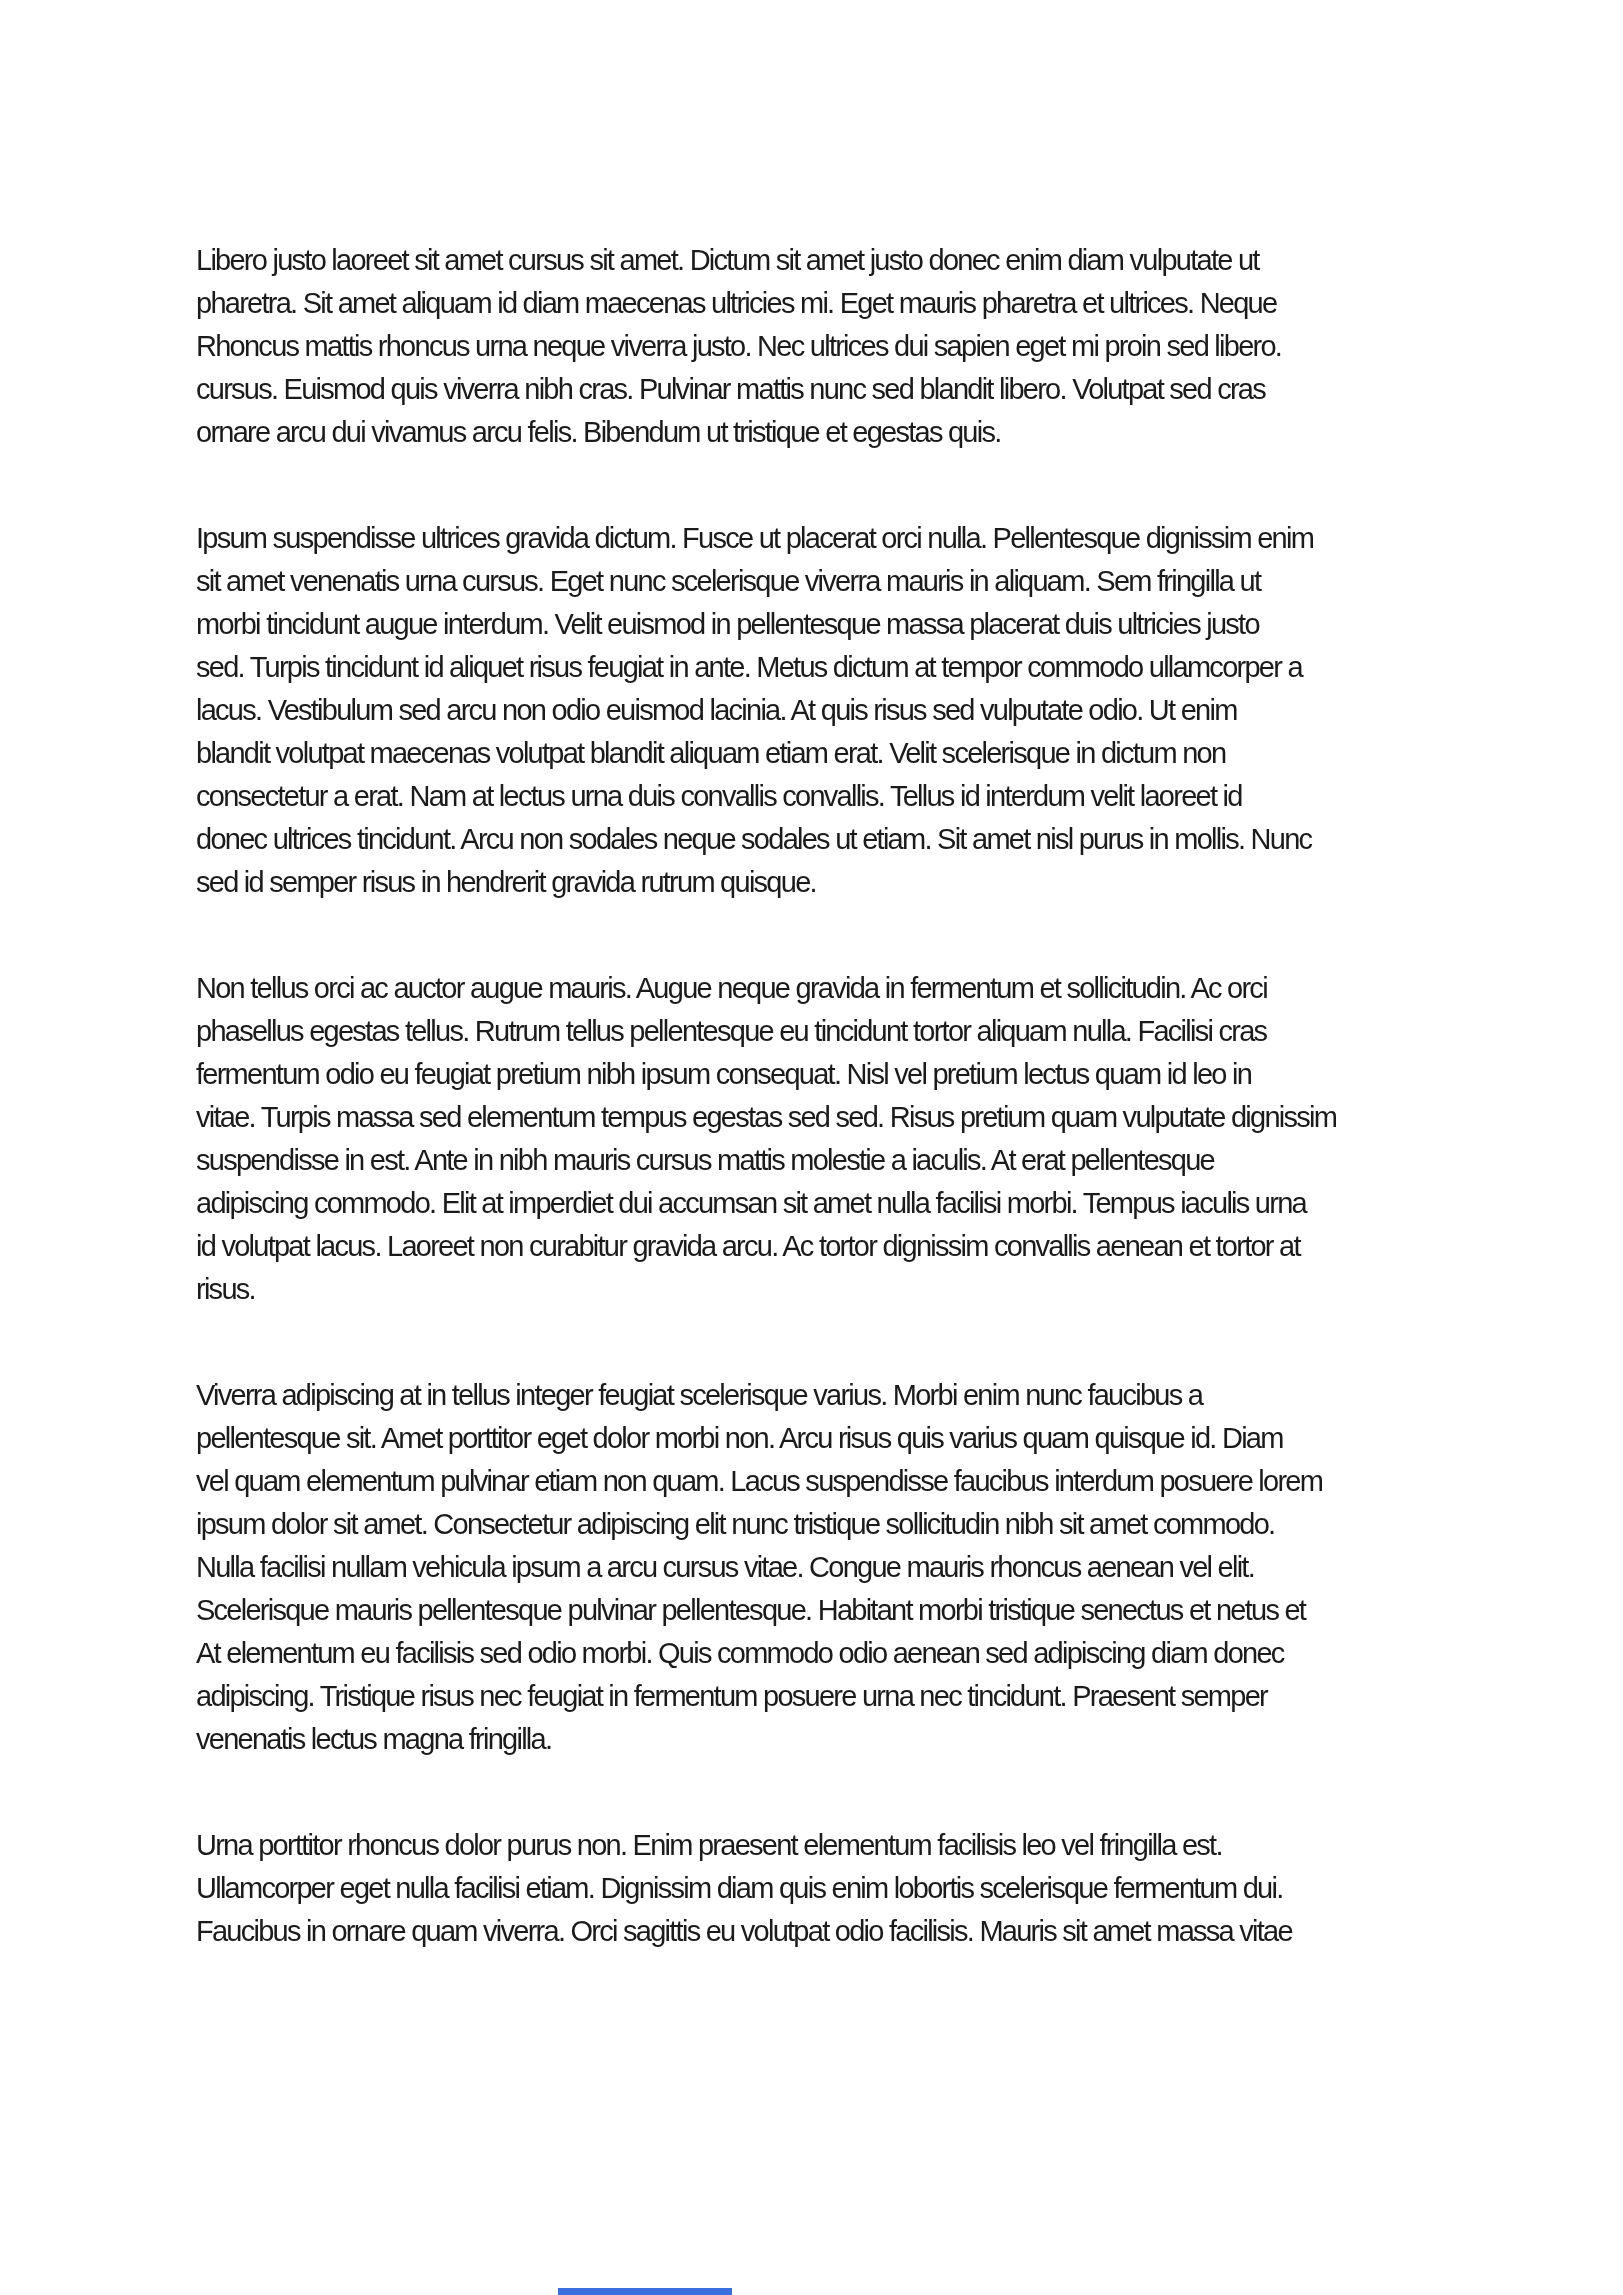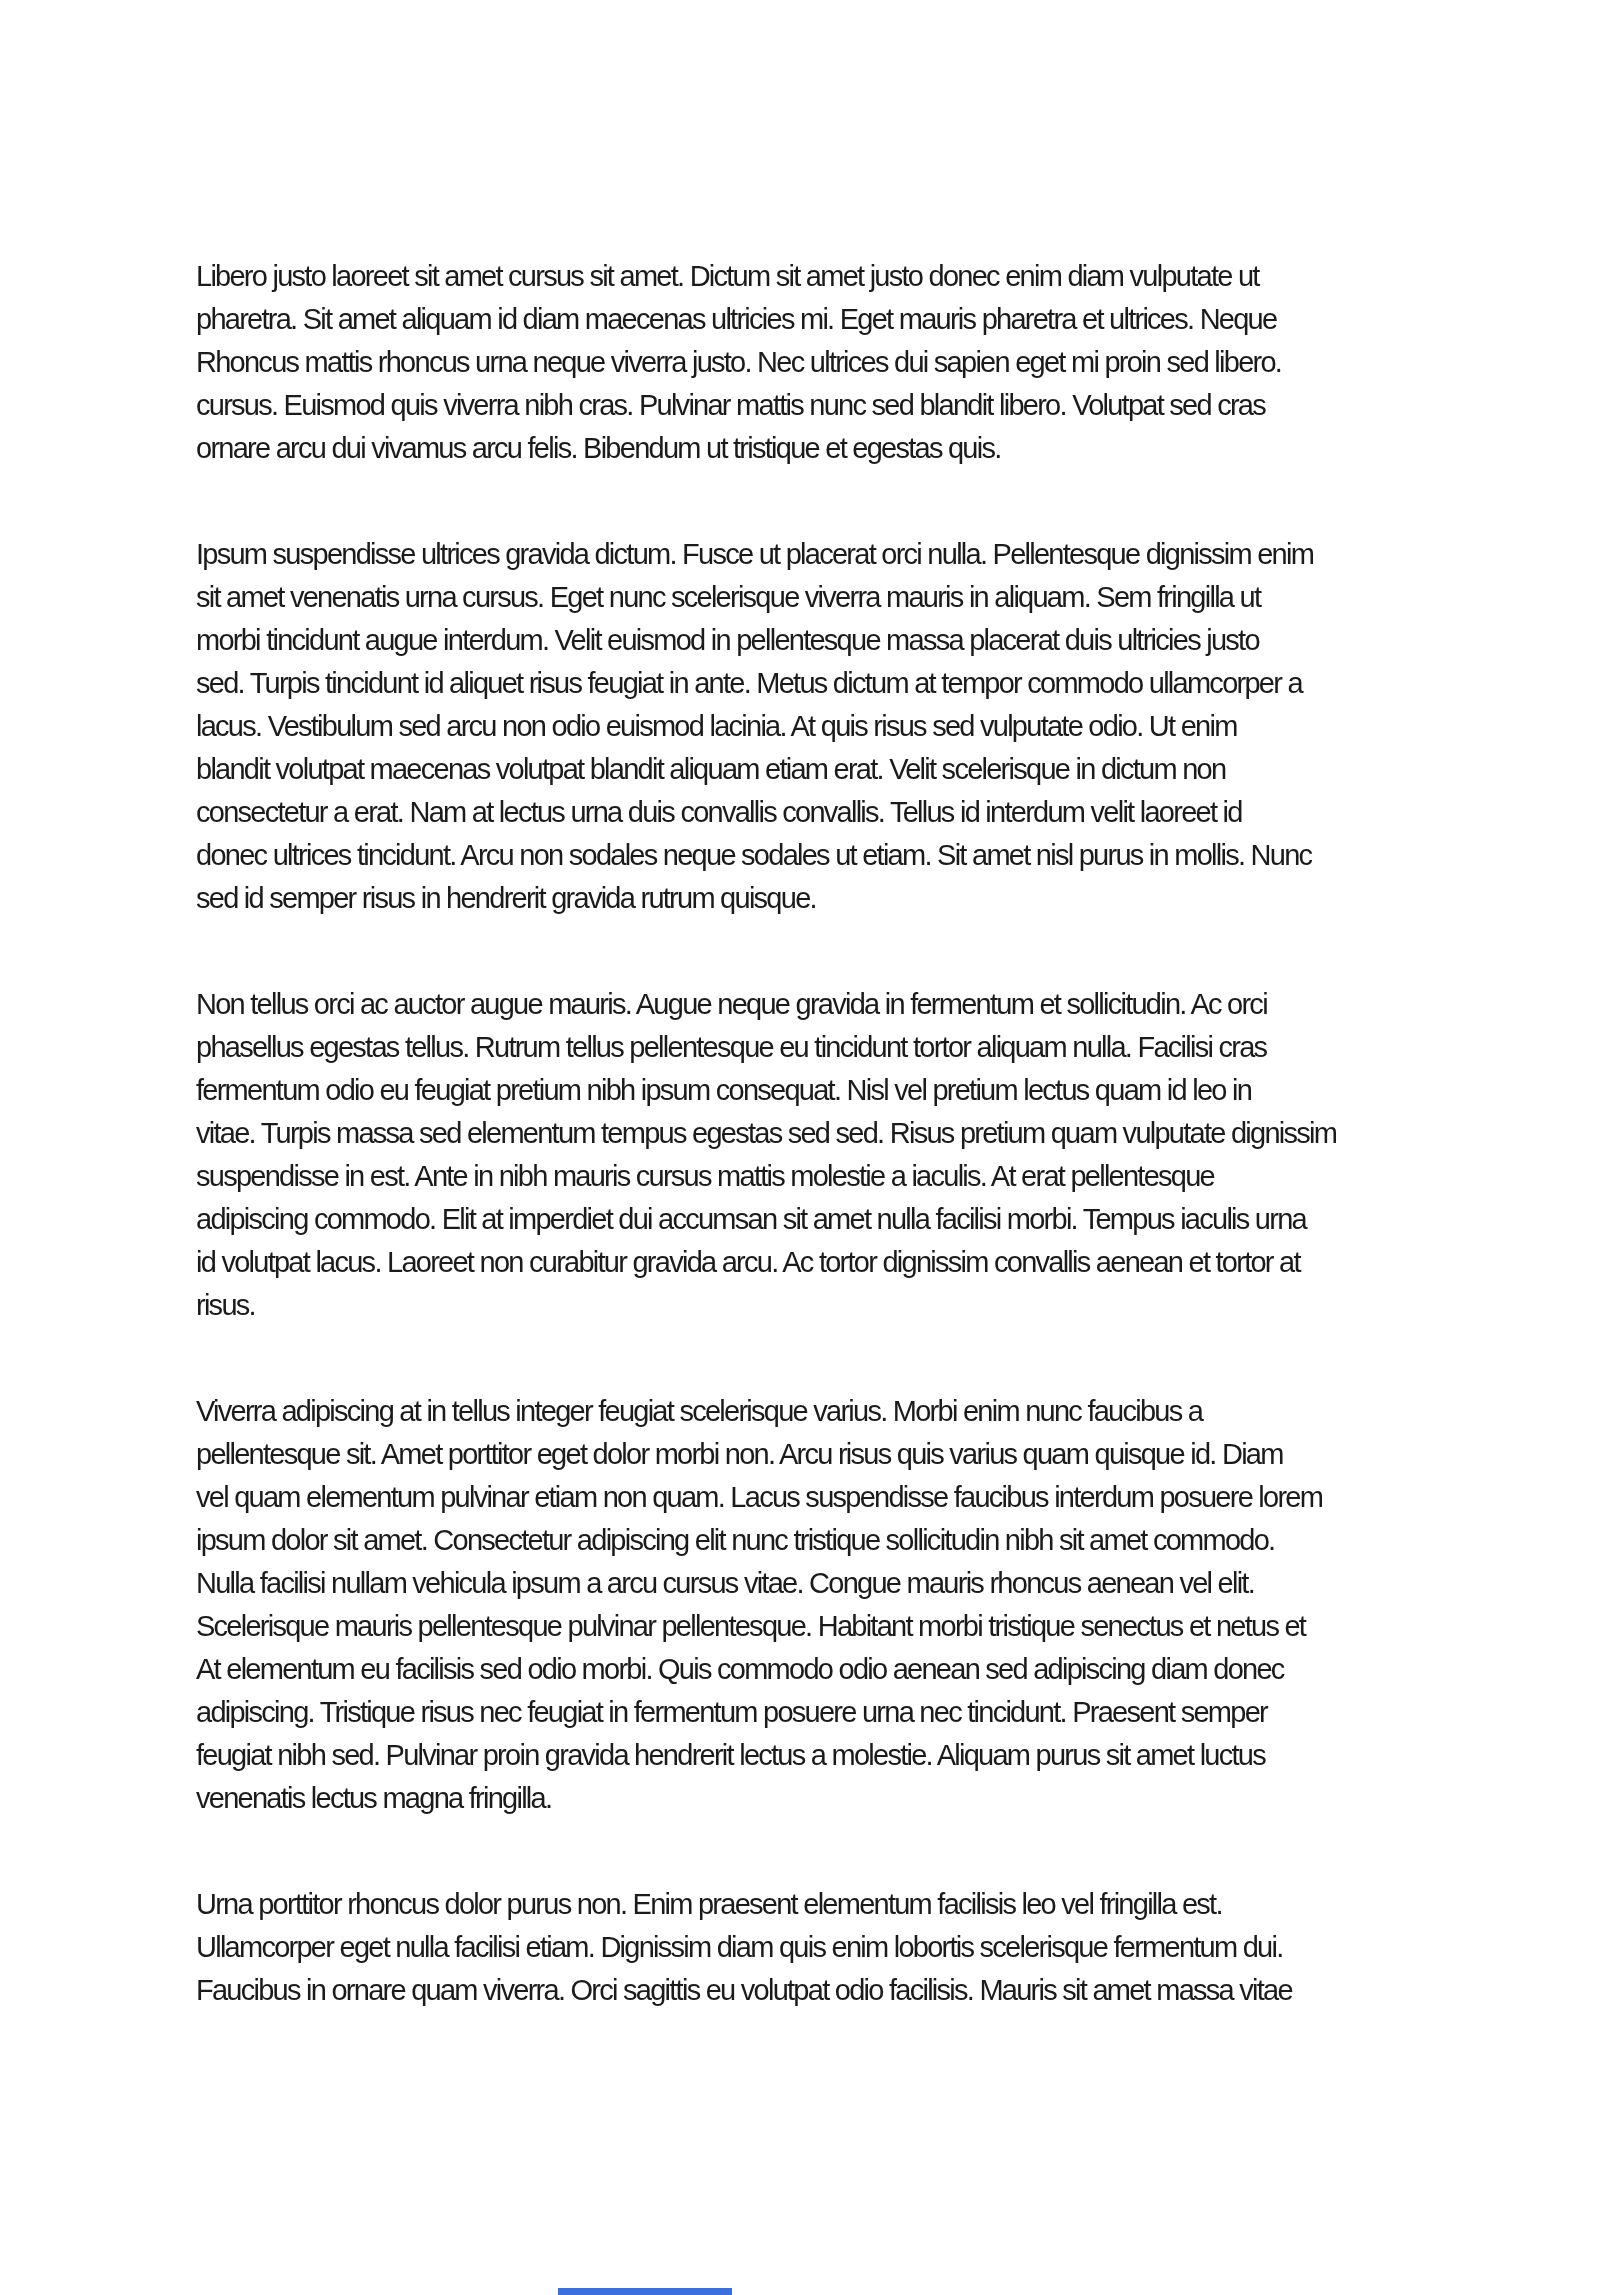--- a/index.html
+++ b/index.html
@@ -11,21 +11,21 @@
     position: relative;
     width: 1623px;
     height: 2295px;
     background: #ffffff;
     overflow: hidden;
     font-family: "Liberation Sans", sans-serif;
   }
   .content {
     position: absolute;
     left: 196px;
-    top: 255px;
+    top: 239px;
     width: 1240px;
   }
   .para {
     margin: 0 0 63px 0;
     padding: 0;
   }
   .line {
     display: block;
     white-space: nowrap;
     font-size: 29px;
@@ -77,21 +77,20 @@
       </p>
       <p class="para">
         <span class="line">Viverra adipiscing at in tellus integer feugiat scelerisque varius. Morbi enim nunc faucibus a</span>
         <span class="line">pellentesque sit. Amet porttitor eget dolor morbi non. Arcu risus quis varius quam quisque id. Diam</span>
         <span class="line">vel quam elementum pulvinar etiam non quam. Lacus suspendisse faucibus interdum posuere lorem</span>
         <span class="line">ipsum dolor sit amet. Consectetur adipiscing elit nunc tristique sollicitudin nibh sit amet commodo.</span>
         <span class="line">Nulla facilisi nullam vehicula ipsum a arcu cursus vitae. Congue mauris rhoncus aenean vel elit.</span>
         <span class="line">Scelerisque mauris pellentesque pulvinar pellentesque. Habitant morbi tristique senectus et netus et</span>
         <span class="line">At elementum eu facilisis sed odio morbi. Quis commodo odio aenean sed adipiscing diam donec</span>
         <span class="line">adipiscing. Tristique risus nec feugiat in fermentum posuere urna nec tincidunt. Praesent semper</span>
-        <span class="line">feugiat nibh sed. Pulvinar proin gravida hendrerit lectus a molestie. Aliquam purus sit amet luctus</span>
         <span class="line">venenatis lectus magna fringilla.</span>
       </p>
       <p class="para">
         <span class="line">Urna porttitor rhoncus dolor purus non. Enim praesent elementum facilisis leo vel fringilla est.</span>
         <span class="line">Ullamcorper eget nulla facilisi etiam. Dignissim diam quis enim lobortis scelerisque fermentum dui.</span>
         <span class="line">Faucibus in ornare quam viverra. Orci sagittis eu volutpat odio facilisis. Mauris sit amet massa vitae</span>
       </p>
     </div>
   <div class="bottom-bar" style="background: rgb(59, 111, 224);"></div>
 </div>

